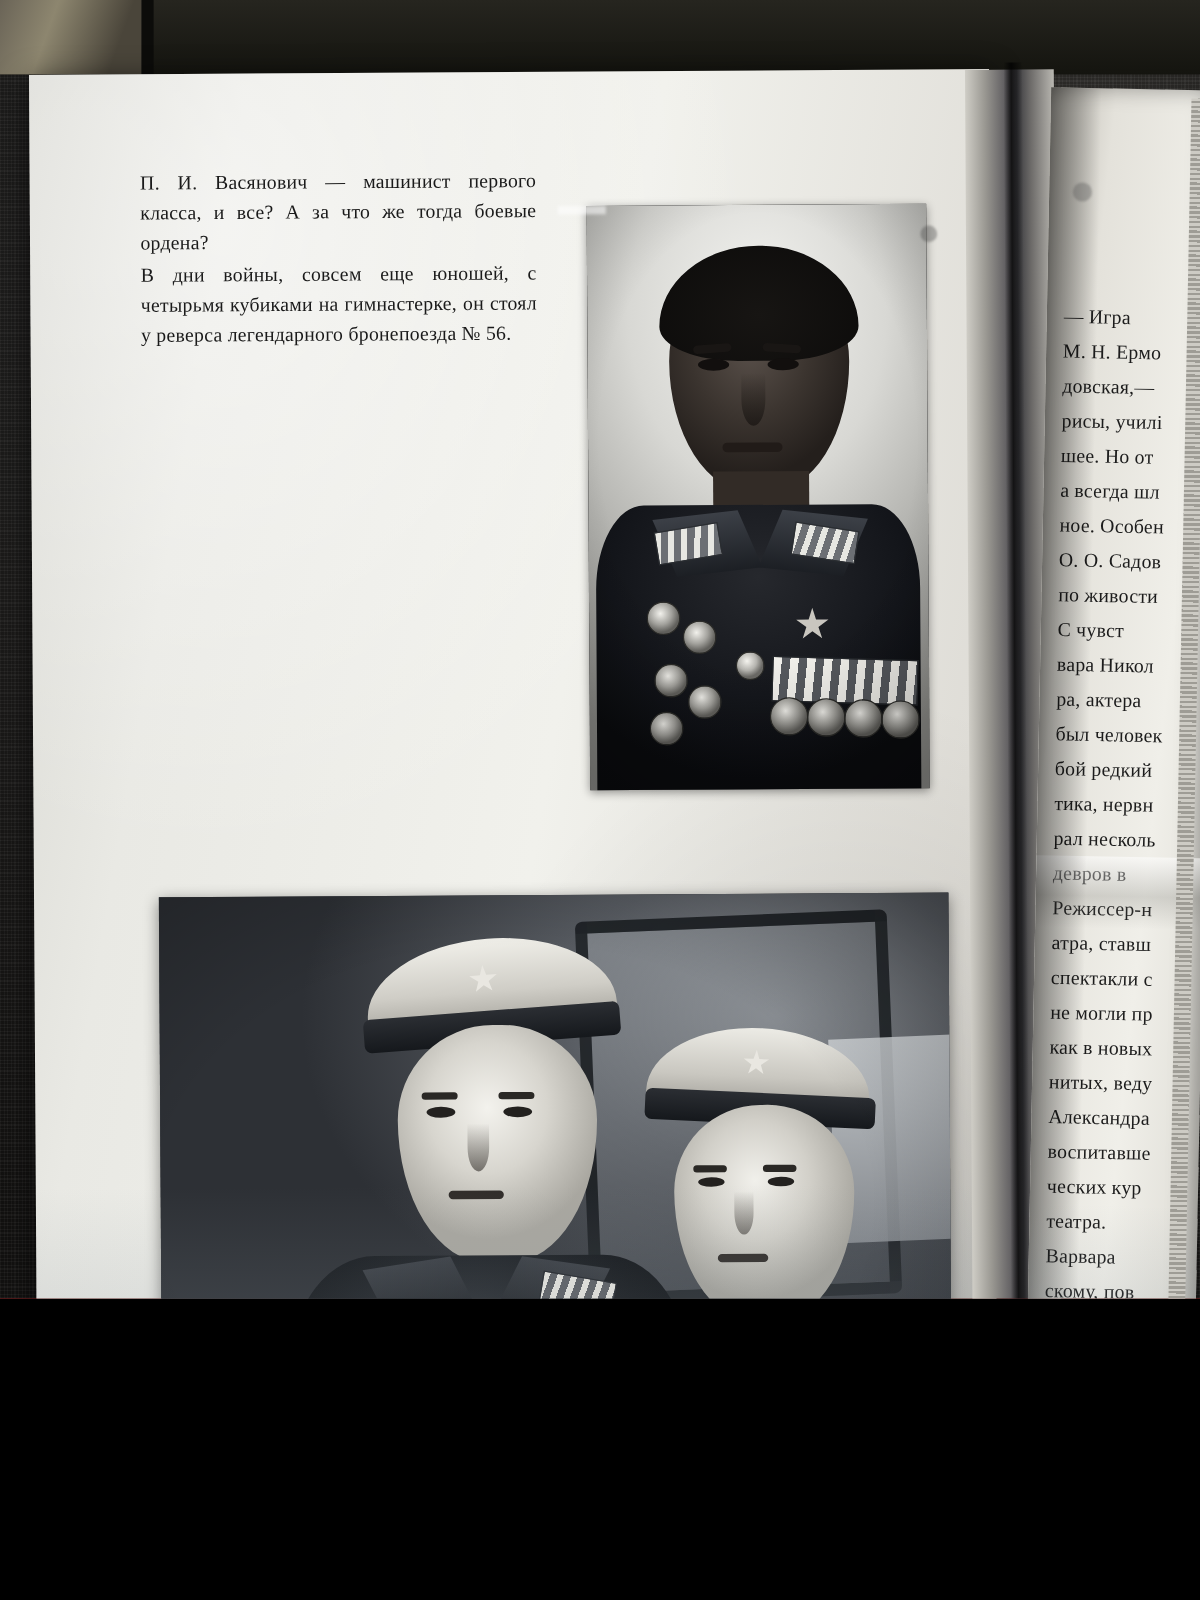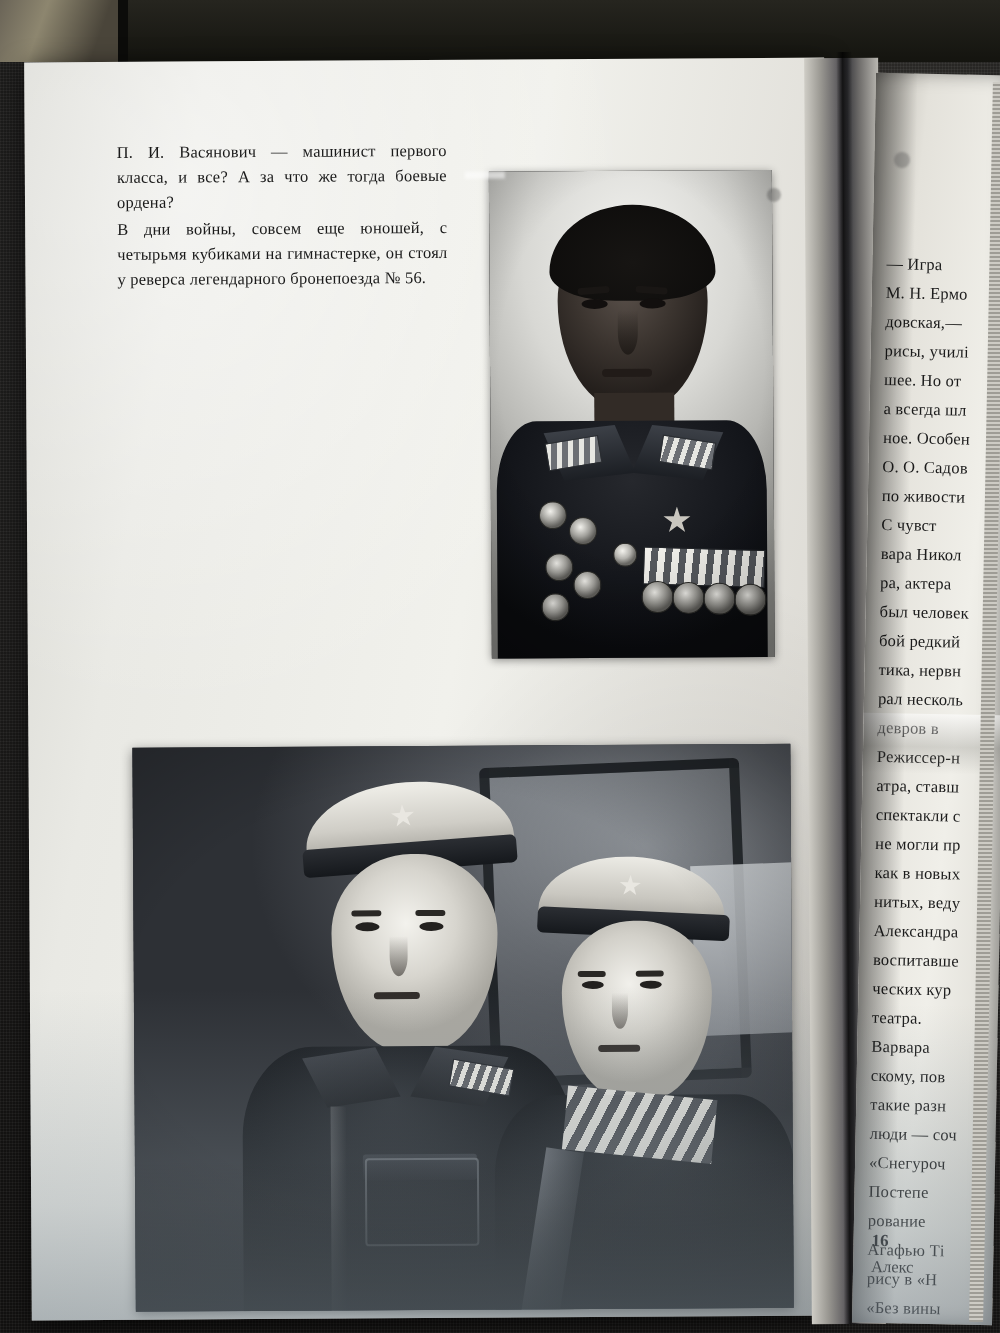--- a/index.html
+++ b/index.html
@@ -9,21 +9,21 @@
   }
   body {
     width: 1000px;
     height: 1333px;
     overflow: hidden;
     font-family: "Liberation Serif", serif;
   }
   #scene {
     position: relative;
     width: 1000px;
-    height: 1333px;
+    height: 1082px;
     background: #ef4444;
     overflow: hidden;
   }
 
   
   .bg-cloth {
     position: absolute;
     inset: 0;
     background:
       repeating-linear-gradient(0deg, rgba(255,255,255,0.035) 0px, rgba(255,255,255,0.035) 1px, rgba(0,0,0,0.05) 1px, rgba(0,0,0,0.05) 3px),

